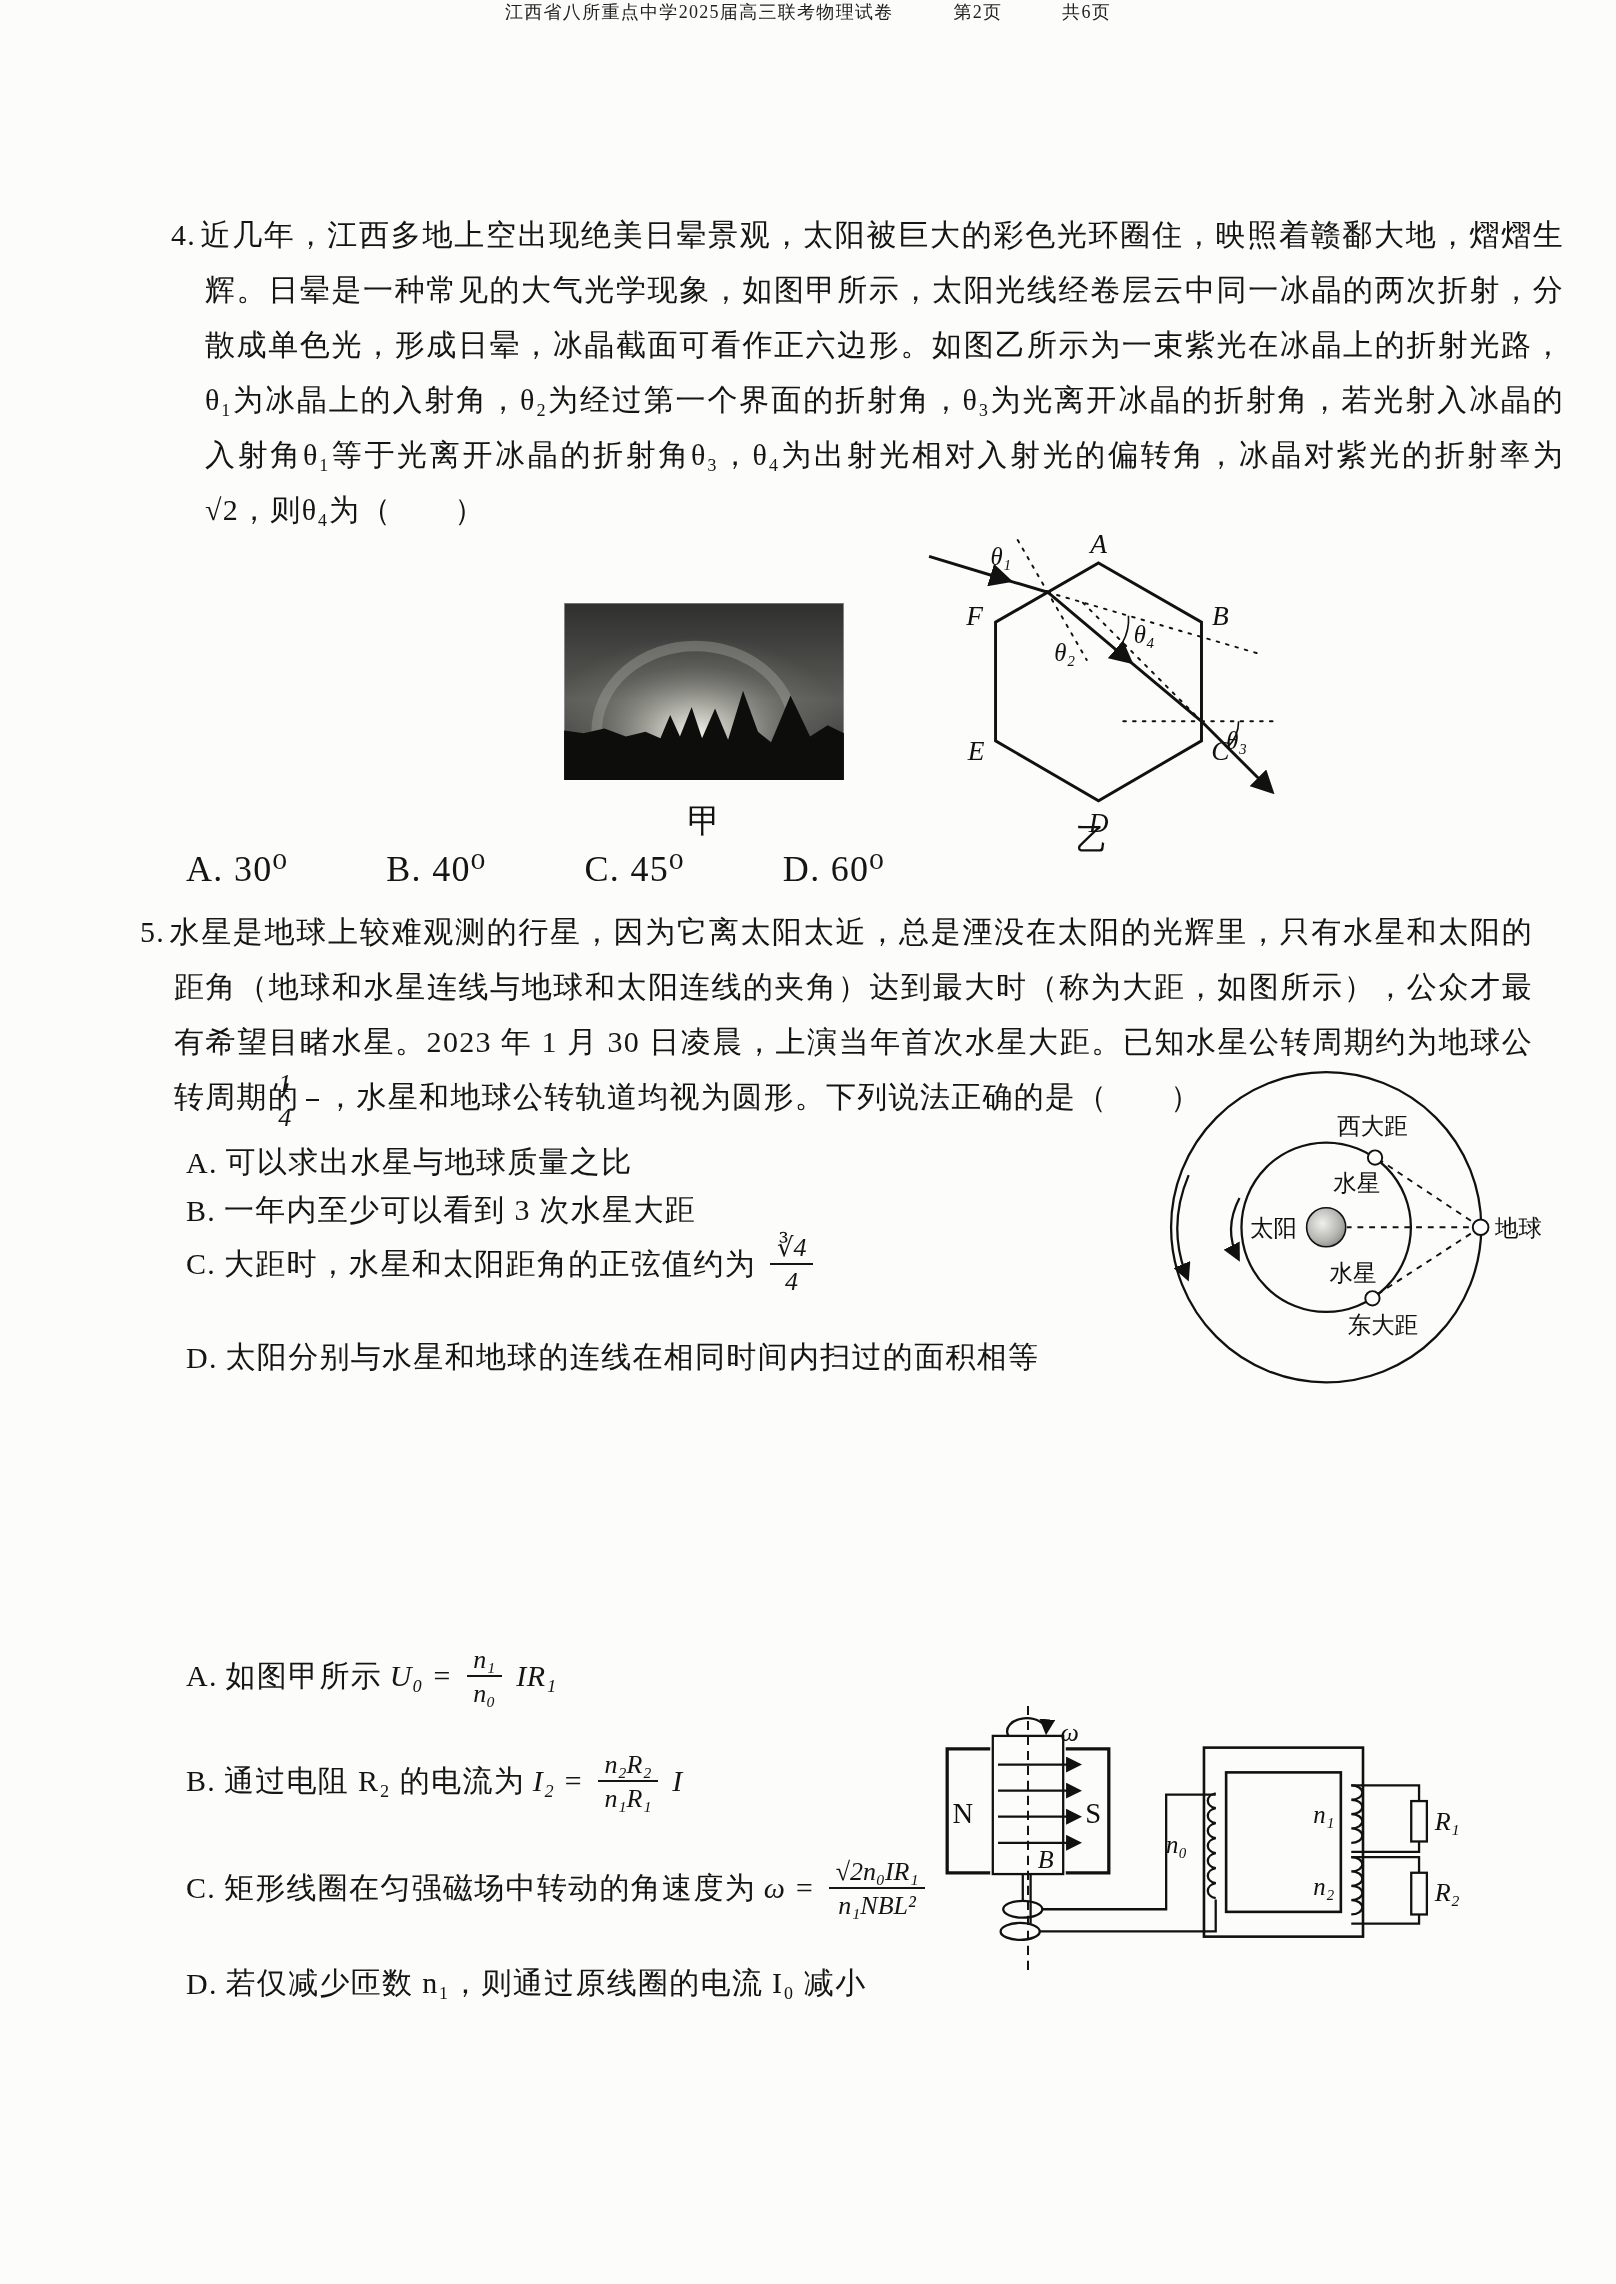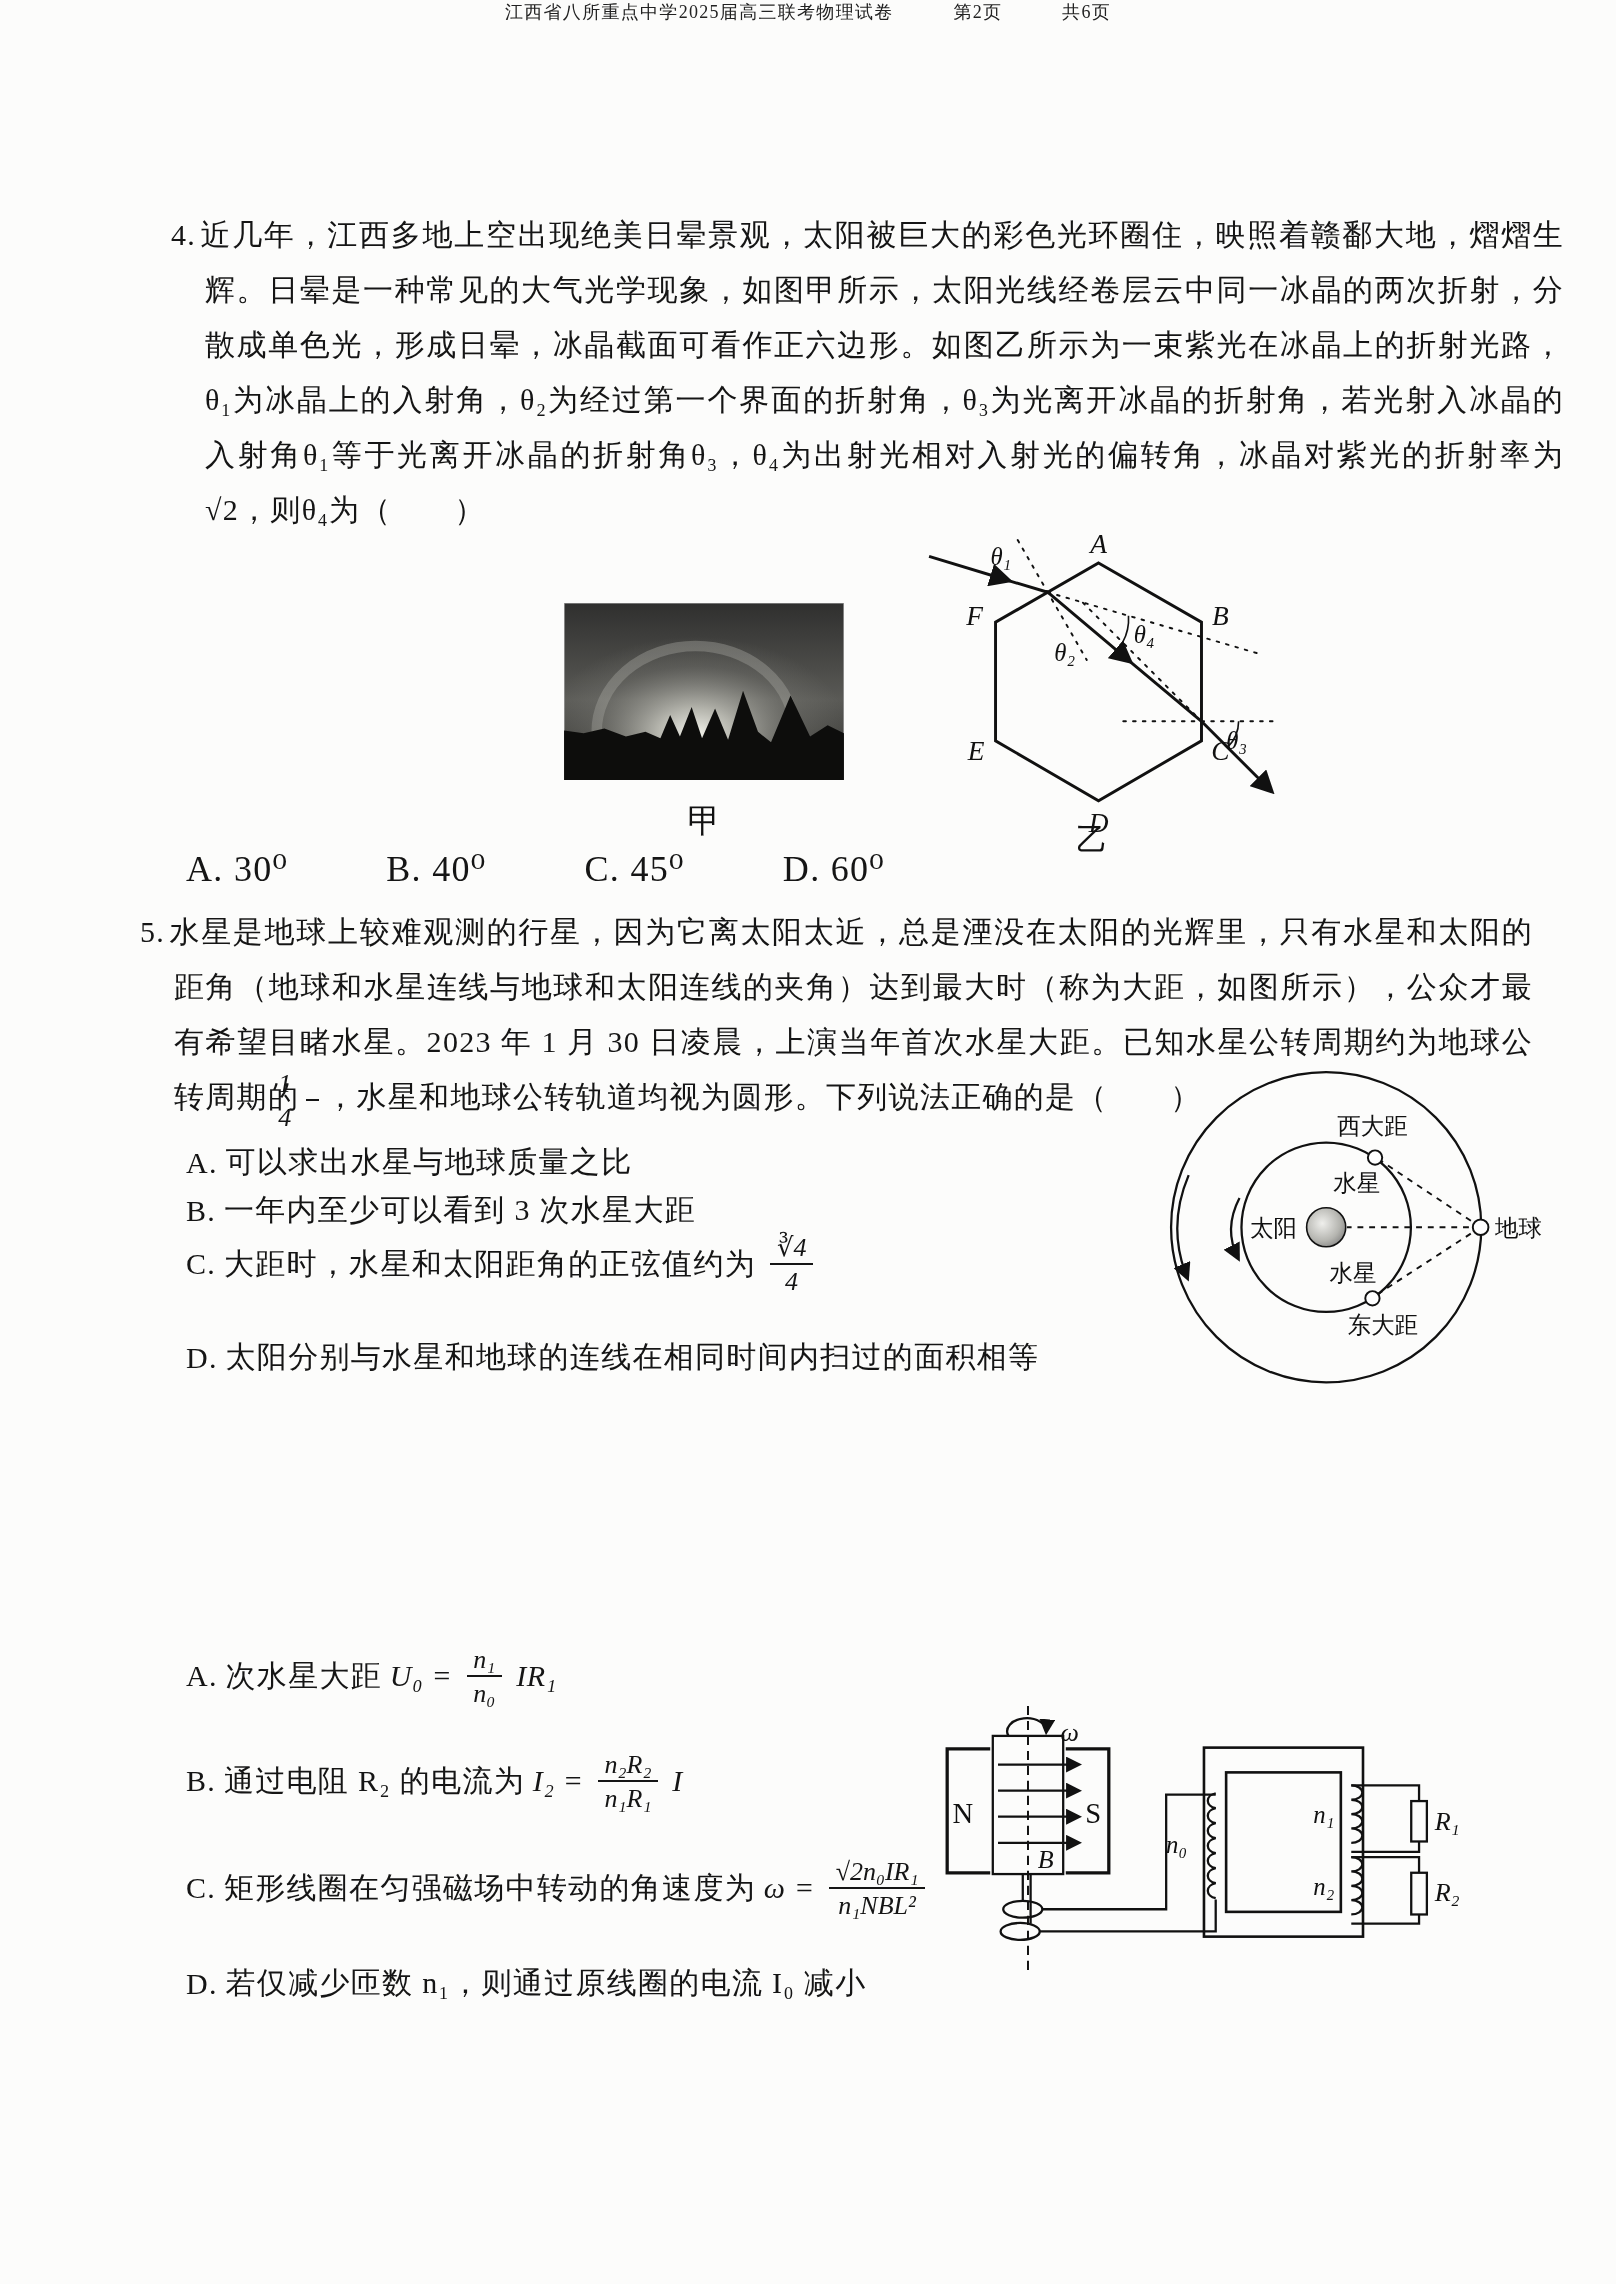--- a/index.html
+++ b/index.html
@@ -180,21 +180,21 @@
       <text x="210" y="268" font-size="36" text-anchor="end">太阳</text>
       <text x="296" y="338" font-size="36" text-anchor="middle">水星</text>
       <text x="342" y="418" font-size="36" text-anchor="middle">东大距</text>
       <text x="514" y="268" font-size="36" text-anchor="start">地球</text>
     </svg>
   </div>
 
 
   <div class="opt" style="left:186px;top:1645px;">
     <span>A.</span>
-      <span>次水星大距</span>
+      <span>如图甲所示</span>
     <span class="mi">U₀ =</span>
     <span class="frac">
         <span class="num">n₁</span>
         <span class="den">n₀</span>
       </span>
     <span class="mi">IR₁</span>
   </div>
   <div class="opt" style="left:186px;top:1750px;">
     <span>B.</span>
       <span>通过电阻 R₂ 的电流为</span>

